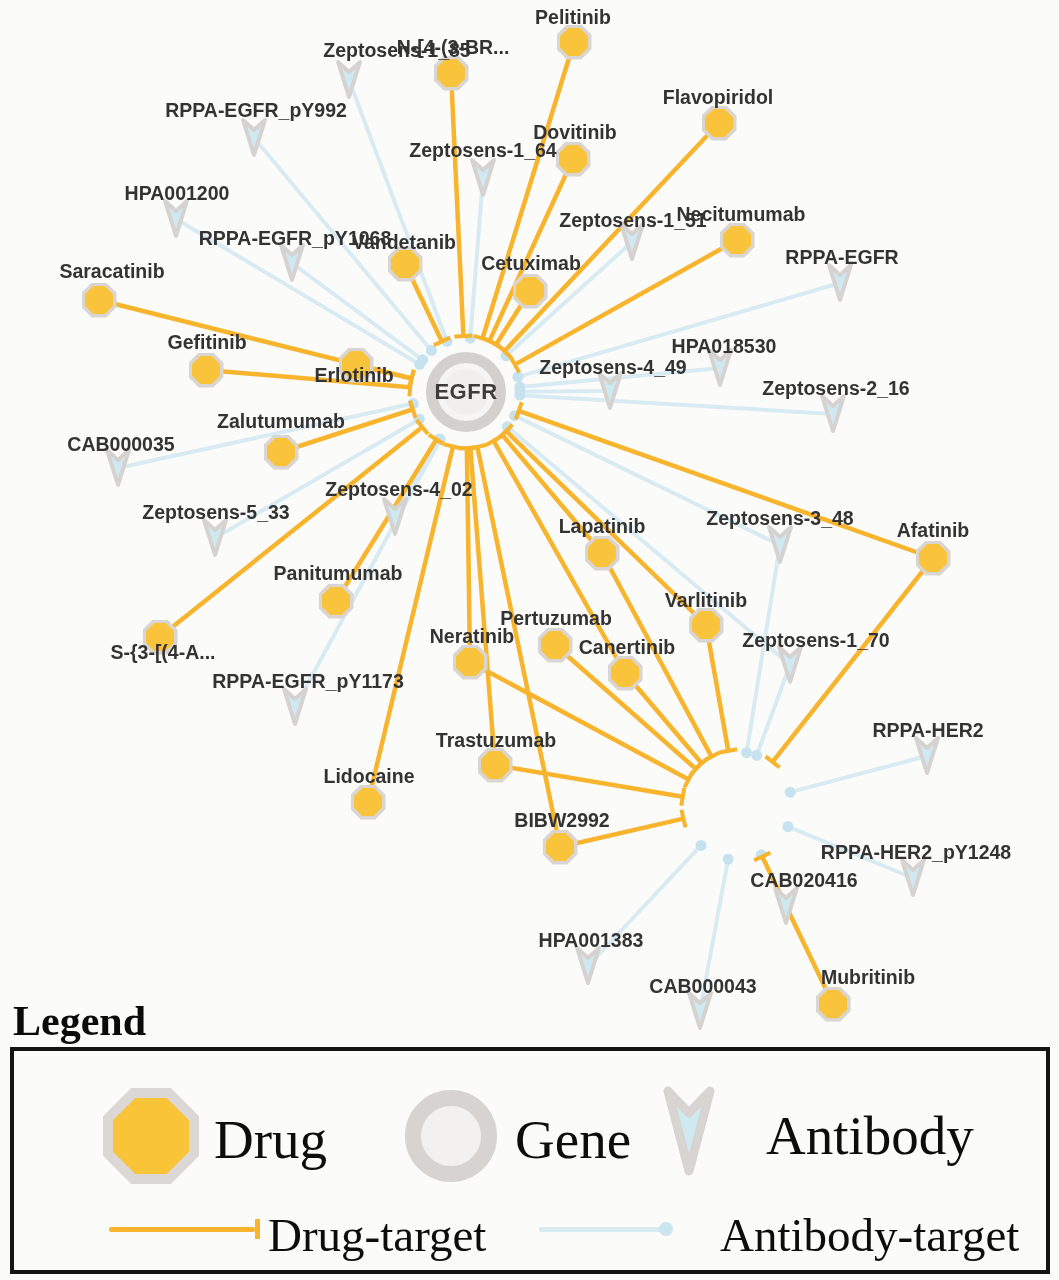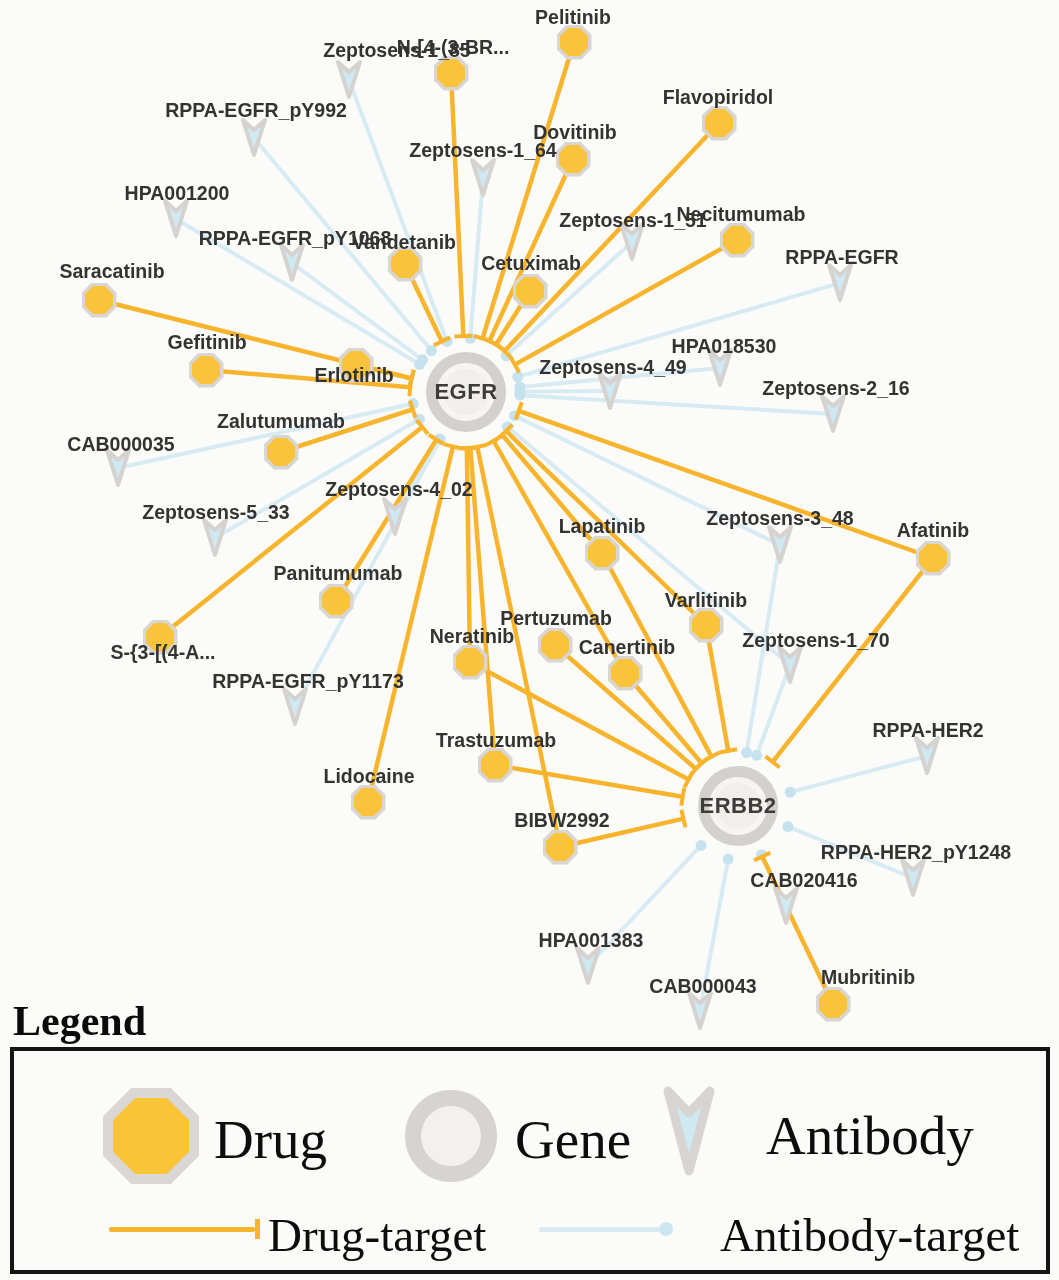--- a/index.html
+++ b/index.html
@@ -285,21 +285,20 @@
       <div class="ab-node" style="left: 771px; top: 885px;"><svg width="30" height="42" viewBox="0 0 30 42">
           <path d="M4,3 L15,38 L26,3 L15,13 Z" fill="#CFE9F3" stroke="#D6D2CF" stroke-width="4" stroke-linejoin="round"></path>
         </svg></div>
       <div class="ab-node" style="left: 573px; top: 945px;"><svg width="30" height="42" viewBox="0 0 30 42">
           <path d="M4,3 L15,38 L26,3 L15,13 Z" fill="#CFE9F3" stroke="#D6D2CF" stroke-width="4" stroke-linejoin="round"></path>
         </svg></div>
       <div class="ab-node" style="left: 685px; top: 990px;"><svg width="30" height="42" viewBox="0 0 30 42">
           <path d="M4,3 L15,38 L26,3 L15,13 Z" fill="#CFE9F3" stroke="#D6D2CF" stroke-width="4" stroke-linejoin="round"></path>
         </svg></div>
       <div class="gene-node" style="left: 426px; top: 352px;">EGFR</div>
-      <div class="gene-node" style="left: 698px; top: 766px;">ERBB2</div>
     </div>
   <div id="label-layer">
       <div class="node-label" style="left: 573px; top: 17px;">Pelitinib</div>
       <div class="node-label" style="left: 453px; top: 47px;">N-[4-(3-BR...</div>
       <div class="node-label" style="left: 575px; top: 132px;">Dovitinib</div>
       <div class="node-label" style="left: 718px; top: 97px;">Flavopiridol</div>
       <div class="node-label" style="left: 404px; top: 242px;">Vandetanib</div>
       <div class="node-label" style="left: 531px; top: 263px;">Cetuximab</div>
       <div class="node-label" style="left: 741px; top: 214px;">Necitumumab</div>
       <div class="node-label" style="left: 100px; top: 271px; margin-left: 12px;">Saracatinib</div>

